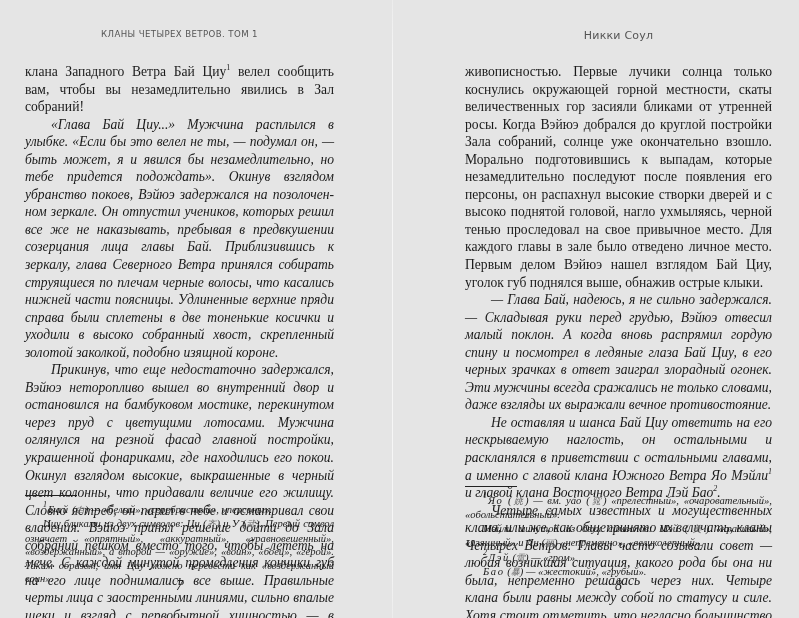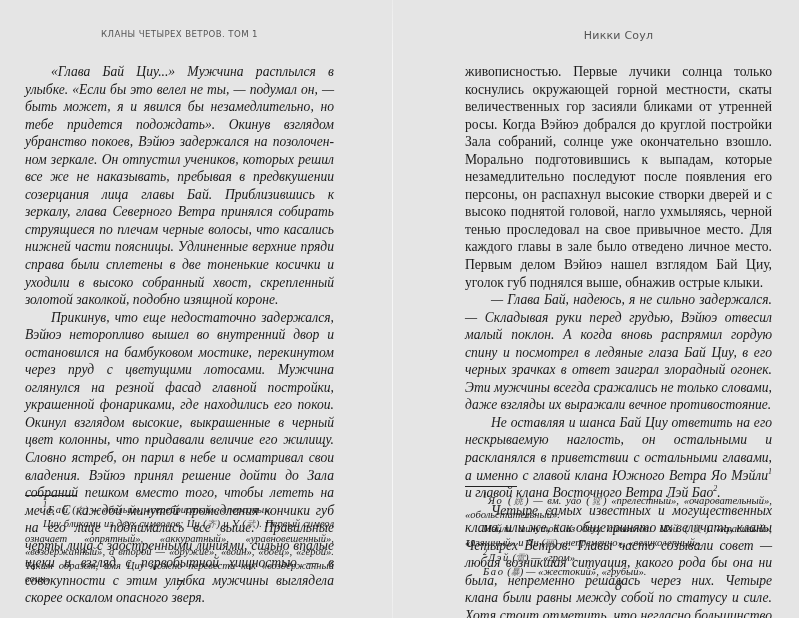--- a/index.html
+++ b/index.html
@@ -41,20 +41,21 @@
 </style>
 </head>
 <body>
 
 <div class="spread">
   <div class="gutter"></div>
 
   <div class="page left">
     <div class="running-head">КЛАНЫ ЧЕТЫРЕХ ВЕТРОВ. ТОМ 1</div>
     <div class="body-text">
+      <p><span>клана Западного Ветра Бай Циу</span><sup class="fn">1</sup><span> велел сообщить вам, чтобы вы незамедлительно явились в Зал собраний!</span></p>
       <p class="indent">«Глава Бай Циу...» Мужчина расплылся в улыбке. «Если бы это велел не ты, — подумал он, — быть может, я и явился бы незамедлительно, но тебе придется подождать». Окинув взглядом убранство покоев, Вэйюэ задержался на позолочен­ном зеркале. Он отпустил учеников, которых решил все же не наказывать, пребывая в предвкушении созерцания лица главы Бай. Приблизившись к зеркалу, глава Северного Ветра принялся собирать струящиеся по плечам черные волосы, что касались нижней части поясницы. Удлиненные верхние пря­ди справа были сплетены в две тоненькие косички и уходили в высоко собранный хвост, скрепленный золотой заколкой, подобно изящной короне.</p>
       <p class="indent">Прикинув, что еще недостаточно задержался, Вэйюэ нето­ропливо вышел во внутренний двор и остановился на бамбу­ковом мостике, перекинутом через пруд с цветущими лото­сами. Мужчина оглянулся на резной фасад главной постройки, украшенной фонариками, где находились его покои. Окинул взглядом высокие, выкрашенные в черный цвет колонны, что придавали величие его жилищу. Словно ястреб, он парил в небе и осматривал свои владения. Вэйюэ принял решение дойти до Зала собраний пешком вместо того, чтобы лететь на мече. С каждой минутой промедления кончики губ на его лице поднимались все выше. Правильные черты лица с заост­ренными линиями, сильно впалые щеки и взгляд с первобыт­ной хищностью — в совокупности с этим улыбка мужчины выглядела скорее оскалом опасного зверя.</p>
 
     </div>
     <div class="fn-rule" style="top:495px;"></div>
     <div class="footnotes" style="top:503px;">
       <p class="indent"><sup class="fn">1</sup> <span class="sp">Бай</span> (<span class="cjk">白</span>)<span> — «белый», «серебристый», «персоны».</span></p>
       <p class="indent"><span>Циу бликами из двух символов: Ци (</span><span class="cjk">齐</span><span>) и У (</span><span class="cjk">武</span><span>). Первый символ означает «опрятный», «аккуратный», «уравновешенный», «воздержан­ный», а второй — «оружие», «воин», «боец», «герой». Таким образом, имя Циу можно перевести как «воздержанный воин».</span></p>
     </div>
     <div class="folio">7</div>

